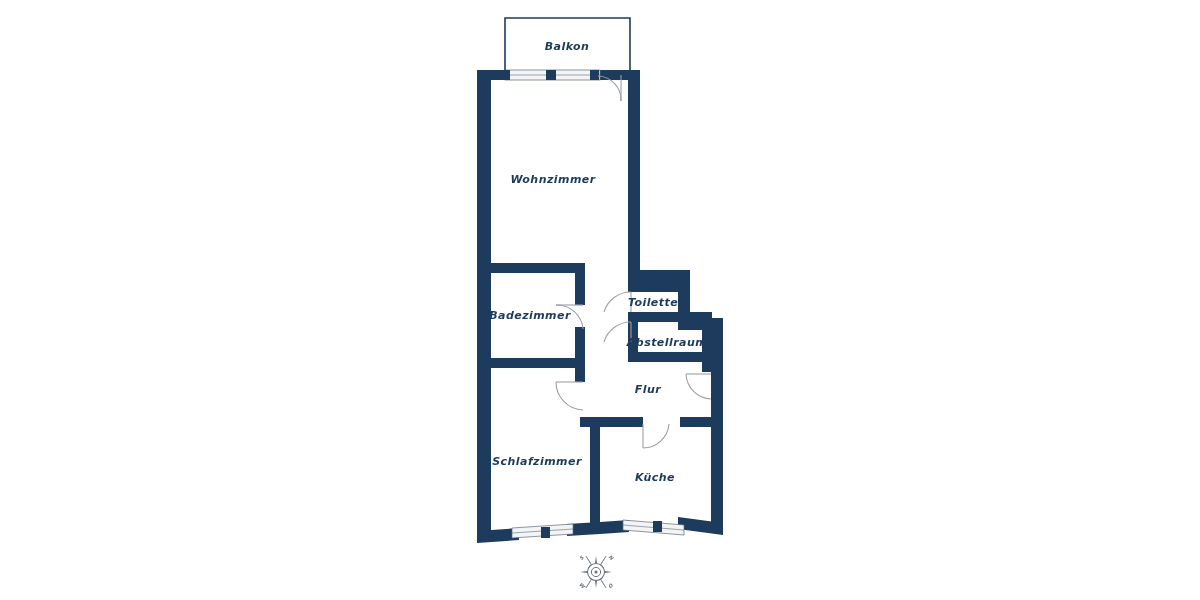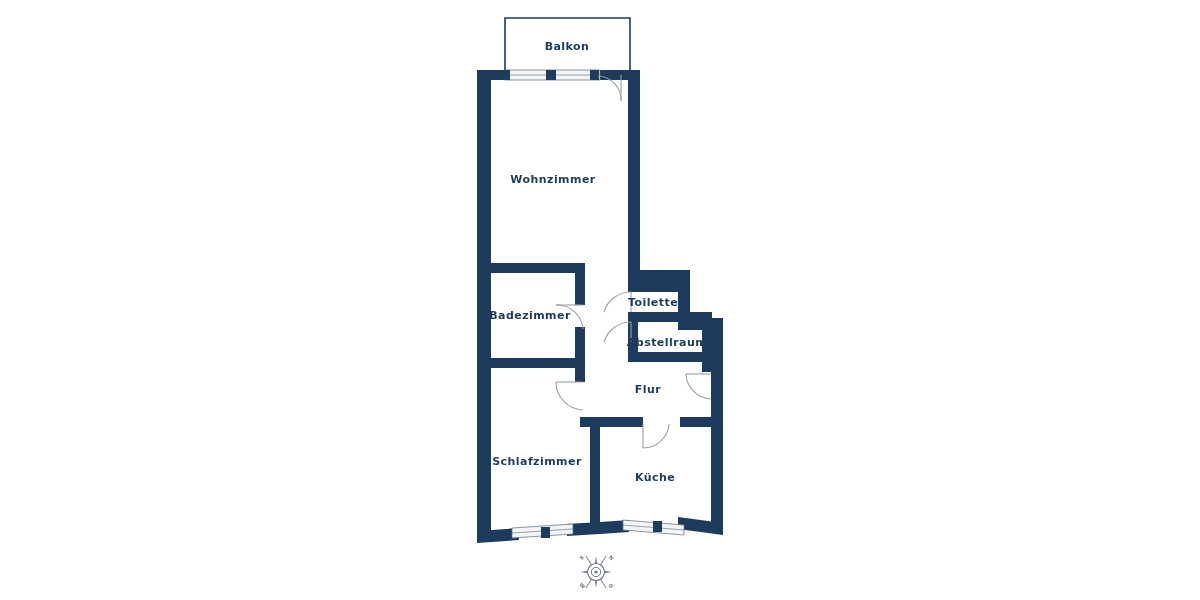--- a/index.html
+++ b/index.html
@@ -15,20 +15,21 @@
     overflow: hidden;
     position: relative;
   }
   #floorplan-stage {
     position: absolute;
     left: 0;
     top: 0;
     width: 1200px;
     height: 600px;
     background: #ffffff;
+    font-style: italic;
   }
   svg#plan {
     display: block;
     width: 1200px;
     height: 600px;
   }
   .room-label {
     font-family: "DejaVu Sans", "Liberation Sans", sans-serif;
     font-size: 11px;
     font-weight: 700;

